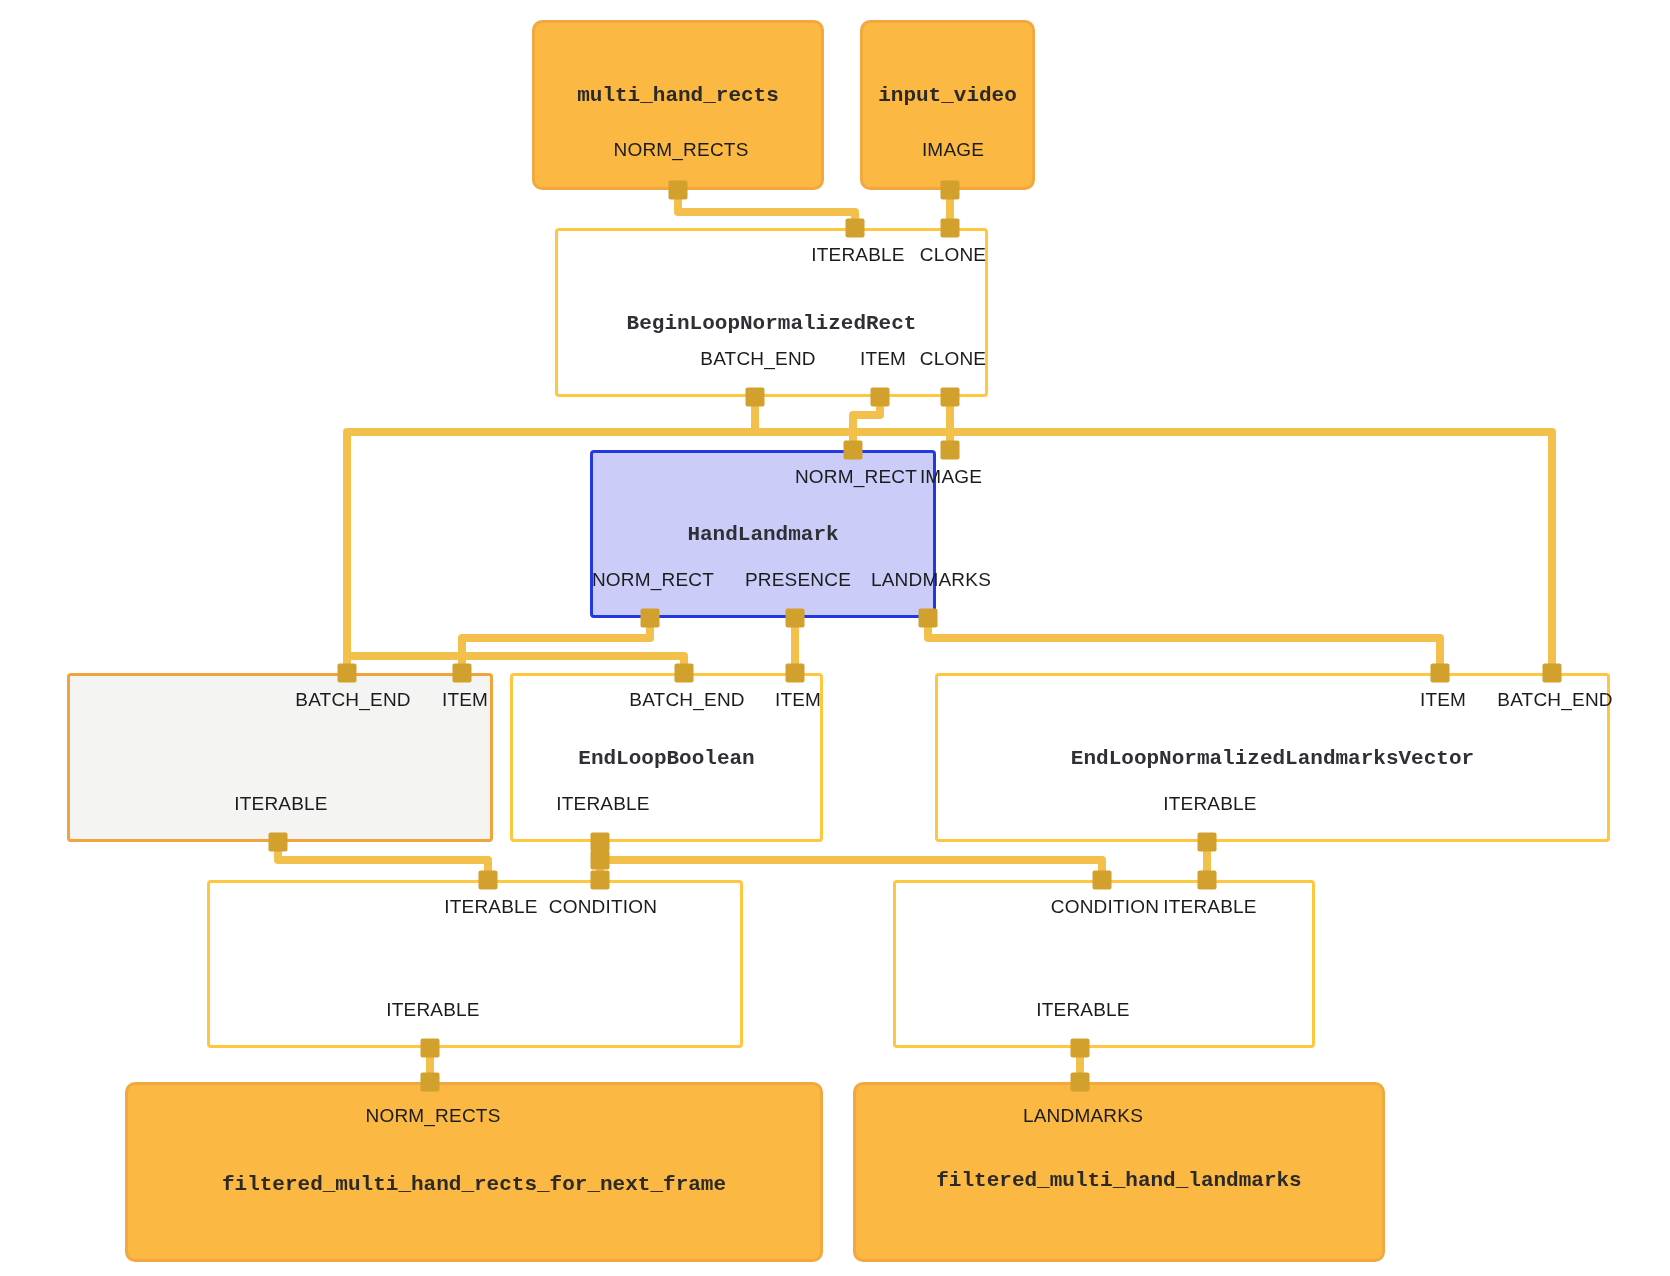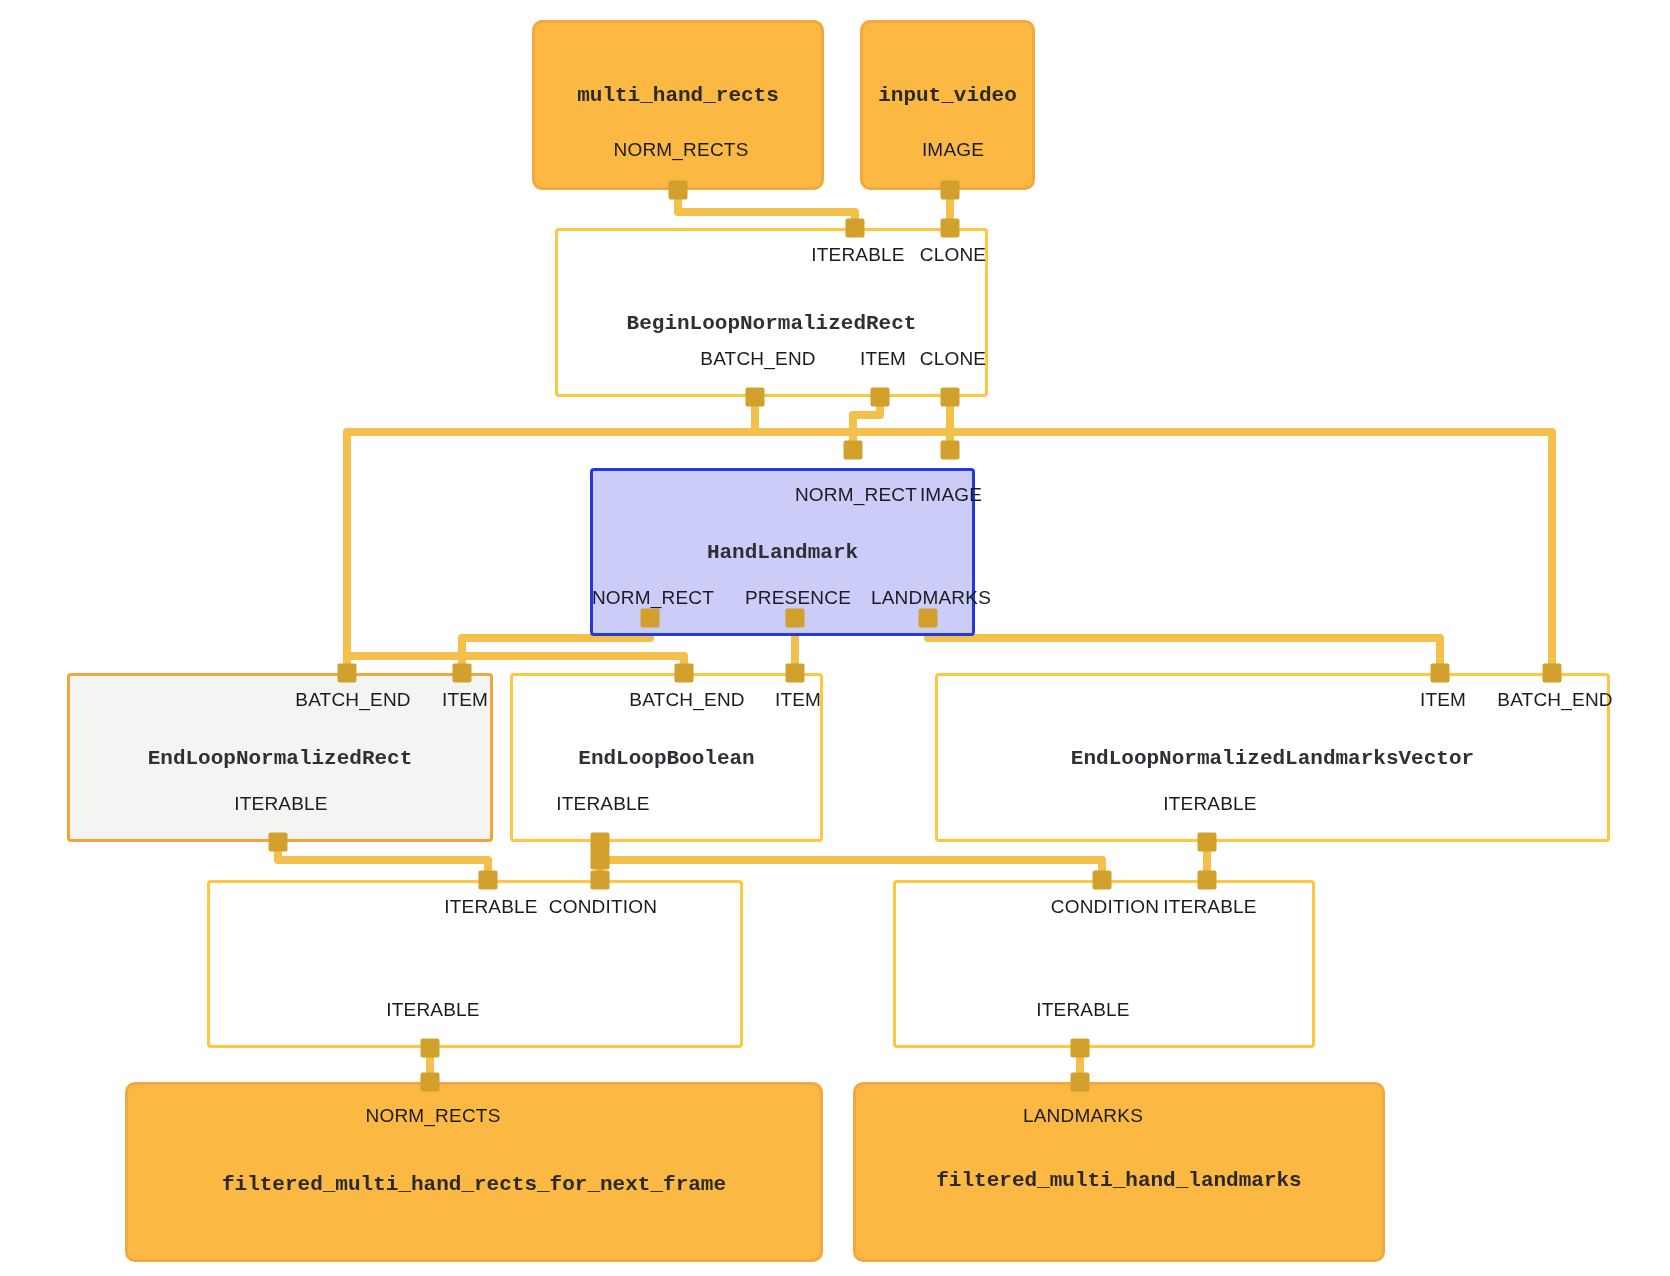--- a/index.html
+++ b/index.html
@@ -69,33 +69,32 @@
 
   <div class="node proc" style="left:555px;top:228px;width:433px;height:169px">
     <div class="plabel in" style="left:300px">ITERABLE</div>
     <div class="plabel in" style="left:395px">CLONE</div>
     <div class="title btitle">BeginLoopNormalizedRect</div>
     <div class="plabel out" style="left:200px">BATCH_END</div>
     <div class="plabel out" style="left:325px">ITEM</div>
     <div class="plabel out" style="left:395px">CLONE</div>
   </div>
 
-  <div class="node proc subgraph" style="left:590px;top:468px;width:385px;height:168px">
+  <div class="node proc subgraph" style="left:590px;top:450px;width:346px;height:168px">
     <div class="plabel in" style="left:263px">NORM_RECT</div>
     <div class="plabel in" style="left:358px">IMAGE</div>
     <div class="title">HandLandmark</div>
     <div class="plabel out" style="left:60px">NORM_RECT</div>
     <div class="plabel out" style="left:205px">PRESENCE</div>
     <div class="plabel out" style="left:338px">LANDMARKS</div>
   </div>
 
   <div class="node proc selected" style="left:67px;top:673px;width:426px;height:169px">
     <div class="plabel in" style="left:283px">BATCH_END</div>
     <div class="plabel in" style="left:395px">ITEM</div>
-    <div class="title">EndLoopNormalizedRect</div>
     <div class="plabel out" style="left:211px">ITERABLE</div>
   </div>
 
   <div class="node proc" style="left:510px;top:673px;width:313px;height:169px">
     <div class="plabel in" style="left:174px">BATCH_END</div>
     <div class="plabel in" style="left:285px">ITEM</div>
     <div class="title">EndLoopBoolean</div>
     <div class="plabel out" style="left:90px">ITERABLE</div>
   </div>
 

